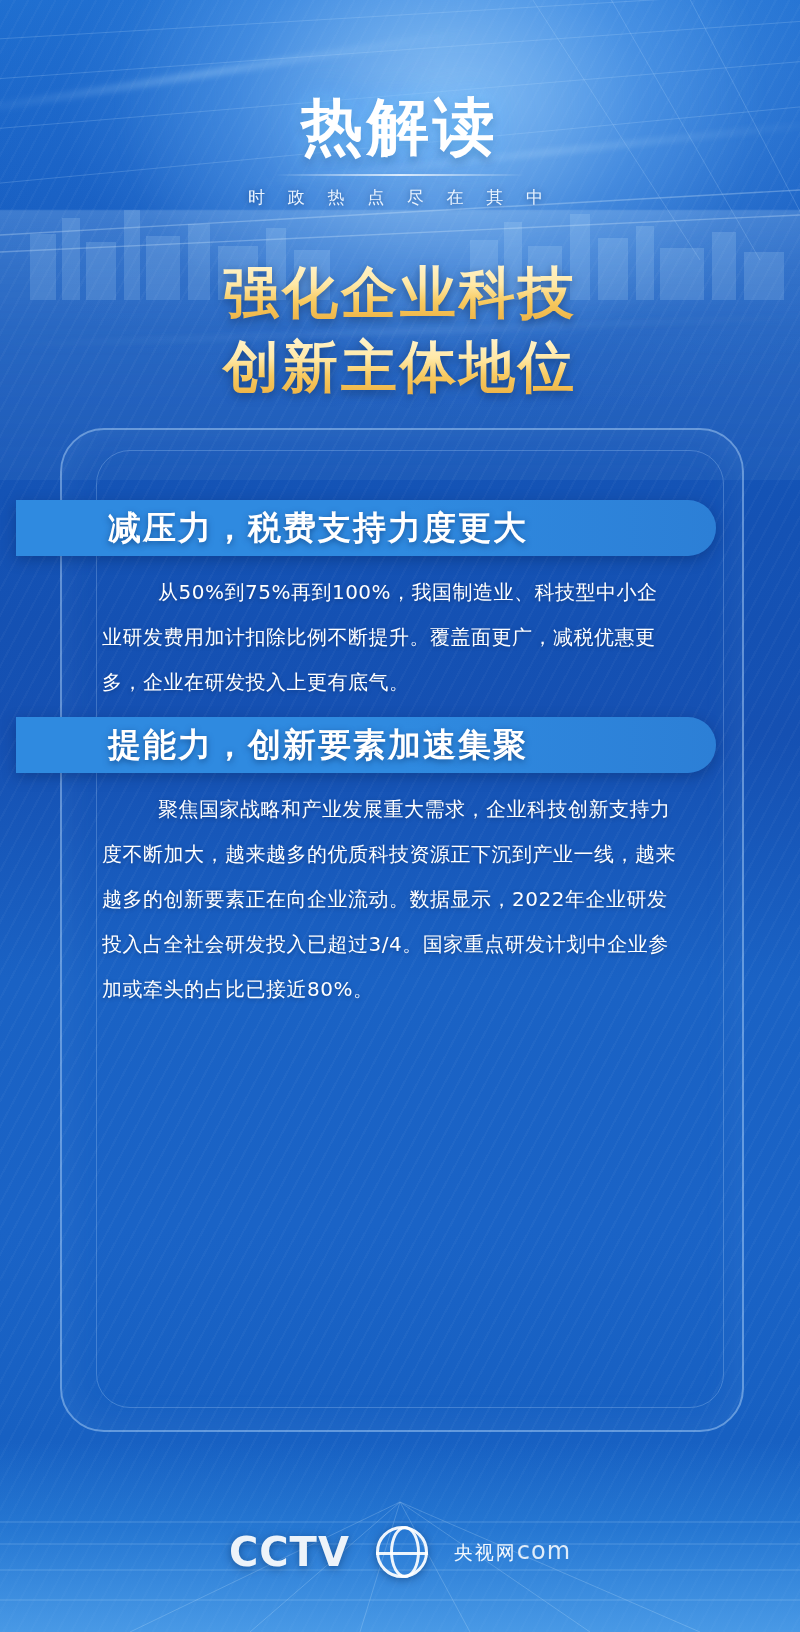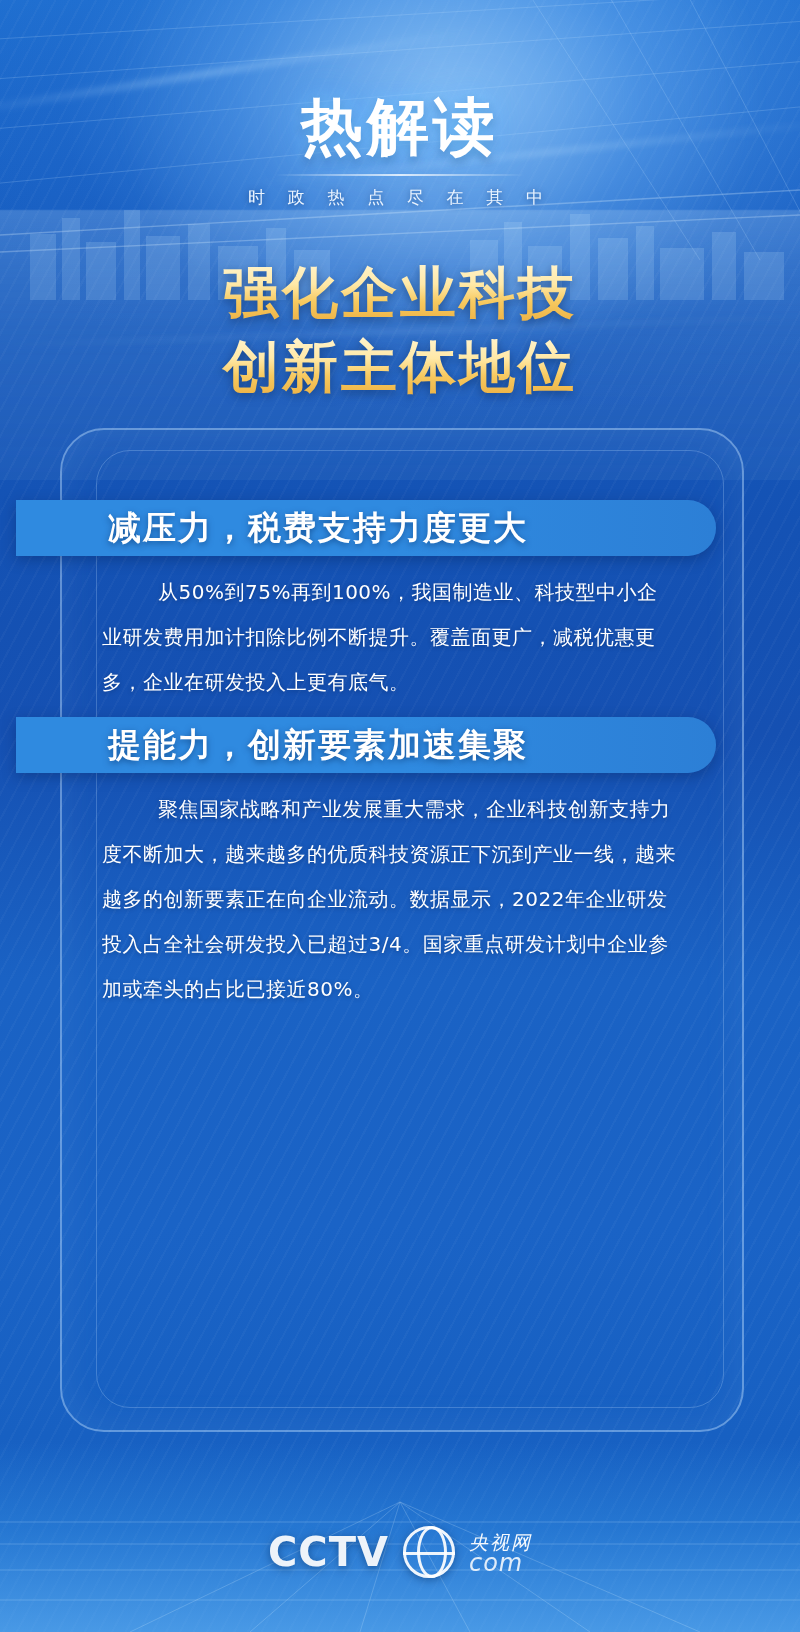--- a/index.html
+++ b/index.html
@@ -201,21 +201,21 @@
     letter-spacing: .5px;
   }
 
   
   .footer {
     position: absolute;
     left: 0; right: 0; bottom: 54px;
     display: flex;
     align-items: center;
     justify-content: center;
-    gap: 14px;
+    gap: 26px;
   }
   .cctv-mark {
     font-family: "DejaVu Sans", sans-serif;
     font-weight: bold;
     font-size: 40px;
     letter-spacing: 1px;
     color: rgba(255,255,255,.92);
     text-shadow: 0 2px 8px rgba(0,40,90,.5);
   }
   .cctv-globe {
@@ -248,21 +248,21 @@
     line-height: 22px;
     letter-spacing: 2px;
   }
   .cctv-com {
     font-family: "DejaVu Sans", sans-serif;
     font-size: 24px;
     color: rgba(255,255,255,.85);
     line-height: 20px;
     letter-spacing: 1px;
   }
-  .cctv-text-stack { display: flex; flex-direction: column; justify-content: flex-start; font-style: italic; }
+  .cctv-text-stack { display: flex; justify-content: flex-start; }
 </style>
 </head>
 <body>
 
 <div class="poster">
 
   <div class="bg-diag"></div>
   <div class="bg-glow-top"></div>
 
   <svg class="grid-lines" viewBox="0 0 800 260" preserveAspectRatio="none">

